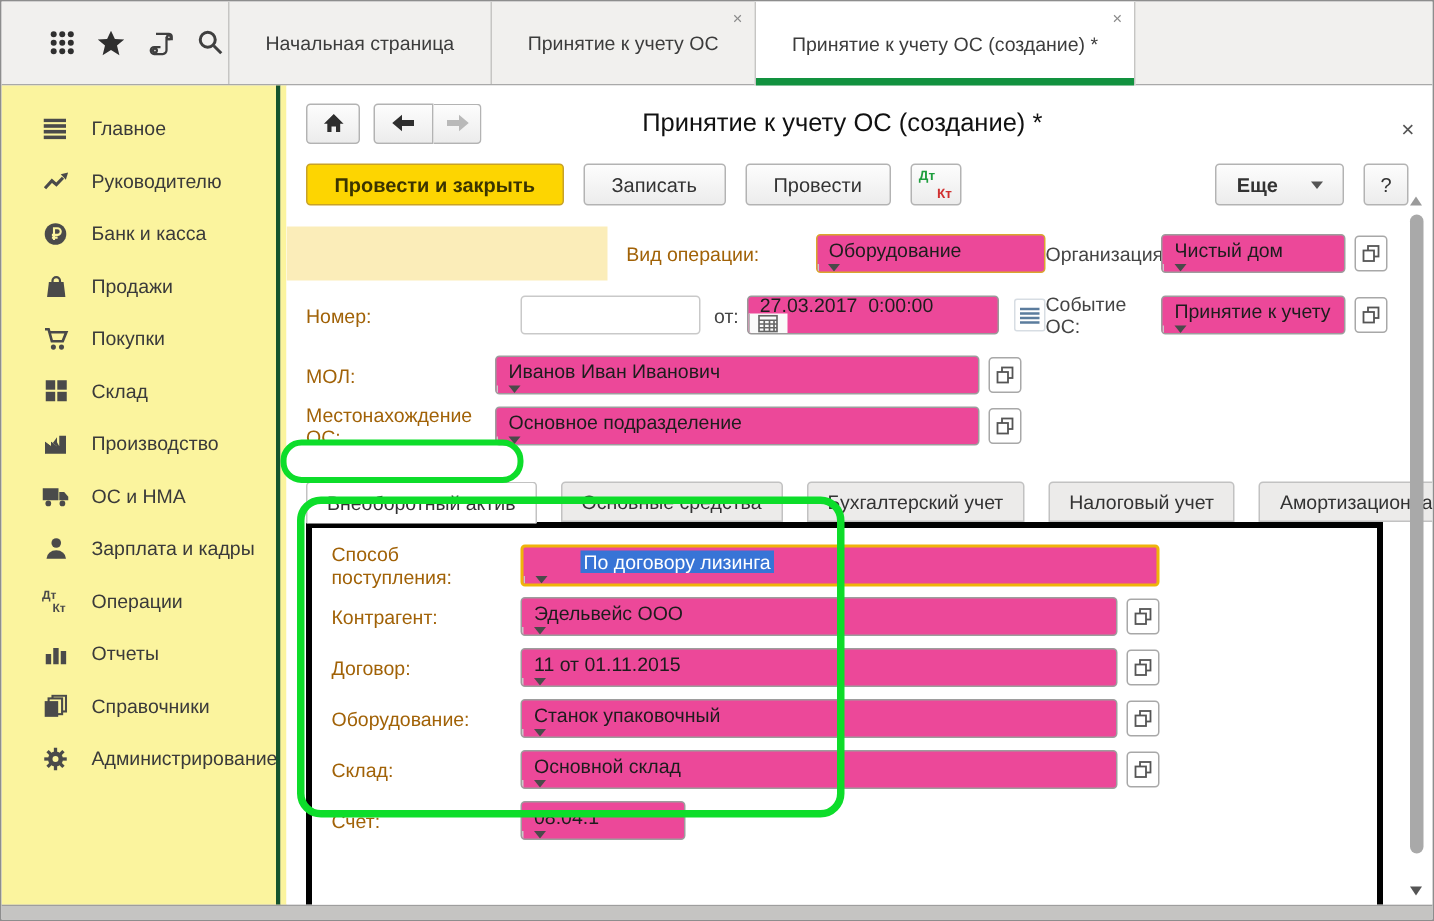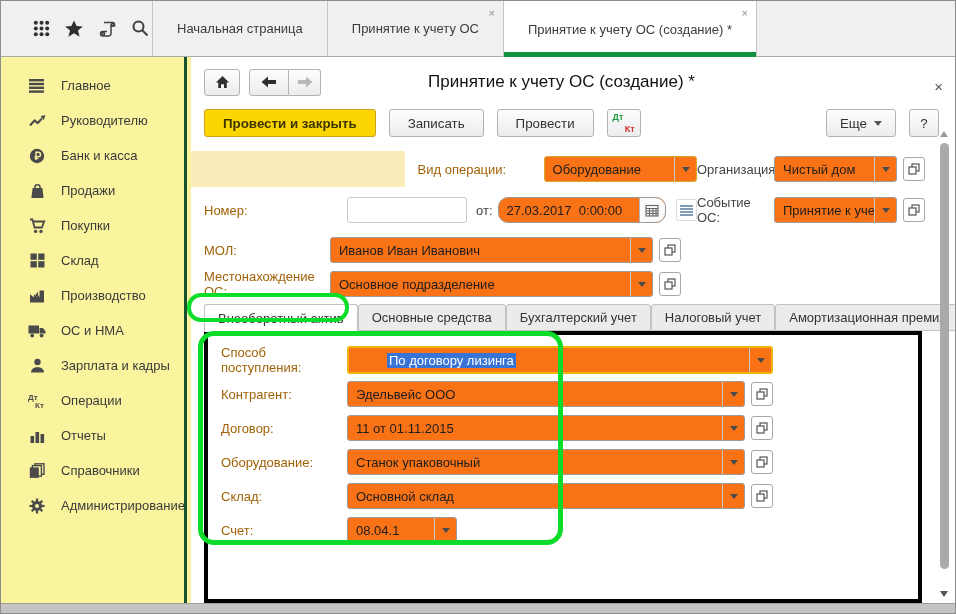--- a/index.html
+++ b/index.html
@@ -28,21 +28,21 @@
   .side-item{height:35px; display:flex; align-items:center; gap:15px; padding-left:27px; cursor:pointer; color:#3a3a3a;}
   .side-item .sicon{width:18px; height:16px; flex:none; display:flex; align-items:center; justify-content:center;}
   .splitter{width:4px; flex:none; background:var(--sidebar-yellow);}
   .main{flex:1; background:#fff; position:relative; padding:6px 16px 0 13px; overflow:hidden;}
 
   
   .btn{display:inline-flex; align-items:center; justify-content:center; height:28px; padding:0 18px;
        background:linear-gradient(#fdfdfd,#ececec); border:1px solid #b3b3b3; border-radius:3px; color:#333; cursor:pointer; white-space:nowrap;}
   .btn-primary{background:var(--btn-yellow); border-color:#c8a227; font-weight:bold; color:#3b3400;}
   .btn-sq{padding:0; width:34px;}
-  .combo{display:inline-flex; align-items:stretch; height:26px; background:#f97316; border:1px solid #9d9d9d; border-radius:3px; overflow:hidden;}
+  .combo{display:inline-flex; align-items:stretch; height:26px; background:#ec4899; border:1px solid #9d9d9d; border-radius:3px; overflow:hidden;flex-direction:column;}
   .combo .ctext{flex:1; display:flex; align-items:center; padding:0 8px; white-space:pre; overflow:hidden; color:#1d1d1d;}
   .combo .carrow{width:22px; flex:none; border-left:1px solid #c9c9c9; display:flex; align-items:center; justify-content:center; cursor:pointer;}
   .tri{width:0; height:0; border-left:4px solid transparent; border-right:4px solid transparent; border-top:5px solid #4a4a4a;}
   .openbtn{width:22px; height:24px; margin-left:6px; flex:none; display:flex; align-items:center; justify-content:center;
            background:#fff; border:1px solid #a8a8a8; border-radius:3px; cursor:pointer;}
   .row{display:flex; align-items:center; height:34px; position:relative;}
   .flabel{width:126px; flex:none; color:#a16207;}
   .rgroup{margin-left:auto; margin-right:14px; display:flex; align-items:center;}
   .rgroup .rlabel{width:77px; flex:none; color:#444;}
 
@@ -53,39 +53,39 @@
   .navgrp{display:flex; margin-left:9px;}
   .backbtn{width:40px; border-radius:3px 0 0 3px;}
   .fwdbtn{width:32px; border-radius:0 3px 3px 0; border-left:none;}
   .ftitle{position:absolute; left:0; right:20px; text-align:center; font-size:17px; color:#111; pointer-events:none;}
   .fclose{position:absolute; right:-4px; top:14px; font-size:15px; color:#555; cursor:pointer; line-height:1;}
 
   .toolrow{display:flex; align-items:center; gap:13px; margin-top:9px; height:30px;justify-content:flex-end;}
   .dtkt{width:34px; height:28px; position:relative; padding:0;}
   .dtkt .dt{position:absolute; left:5px; top:2px; font-size:9px; font-weight:bold; color:#1e9e3e;}
   .dtkt .kt{position:absolute; right:5px; bottom:2px; font-size:9px; font-weight:bold; color:#d03030;}
-  .more-btn{gap:7px; padding:0 13px;}
+  .more-btn{gap:22px; padding:0 13px;font-weight:bold;}
   .more-btn .tri{border-top-color:#555;}
 
   
   .oprow{margin-top:13px; height:36px;}
   .op-bg{position:absolute; left:-13px; top:0; width:499px; height:36px; background:#fbedb9; z-index:0;}
   .oprow>*{position:relative; z-index:1;}
   .op-combo{width:356px; border-color:#d9a62e;}
 
   .num-input{width:120px; height:26px; margin-left:17px; border:1px solid #c9c9c9; border-radius:3px; padding:0 8px; font:13px "Liberation Sans",sans-serif; color:#222;}
   .ot-label{margin-left:9px; margin-right:5px; color:#444;}
-  .date-combo{width:176px; border-color:#9a9a9a;border-radius:10px;}
+  .date-combo{width:176px; border-color:#9a9a9a;}
   .date-combo .cbtn{width:26px; flex:none; border-left:1px solid #b5b5b5; display:flex; align-items:center; justify-content:center; background:#fafafa; cursor:pointer;}
   .journalbtn{width:22px; height:22px; margin-left:10px; display:flex; align-items:center; justify-content:center; cursor:pointer; background:#fff; border:1px solid #d7dde3; border-radius:2px;}
 
   .w-mol{width:323px;} .w-right{width:123px;}
 
   
-  .ftabs{display:flex; gap:0; margin-top:3px; position:relative; z-index:2;}
+  .ftabs{display:flex; gap:16px; margin-top:20px; position:relative; z-index:2;}
   .ftab{height:27px; display:flex; align-items:center; padding:0 13px; background:#ecebea; border:1px solid #c2c2c2; border-radius:3px 3px 0 0; cursor:pointer; color:#333; white-space:nowrap;}
   .ftab.active{background:#fff; height:28px; margin-bottom:-1px; border-bottom:none; z-index:3;}
   .fpanel{border:4px solid #000000; background:#fff; margin-right:17px; height:272px; padding:8px 0 0 13px; position:relative; z-index:1;}
   .fpanel .row{height:34px;}
   .w-acq{width:426px; border:2px solid #efb40a; height:28px;}
   .w-std{width:398px;}
   .w-acct{width:110px;}
   .sel-text{background:var(--selection-blue); color:#fff; padding:0 2px;margin-left:30px;}
 
   

